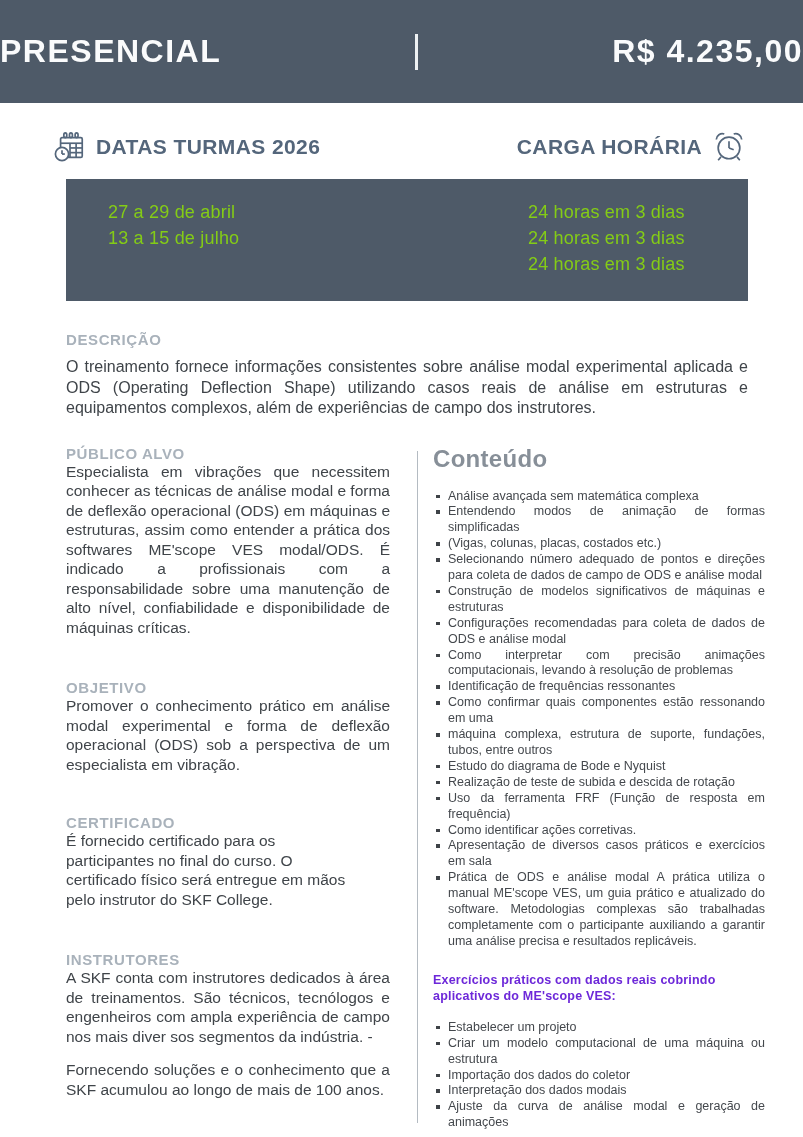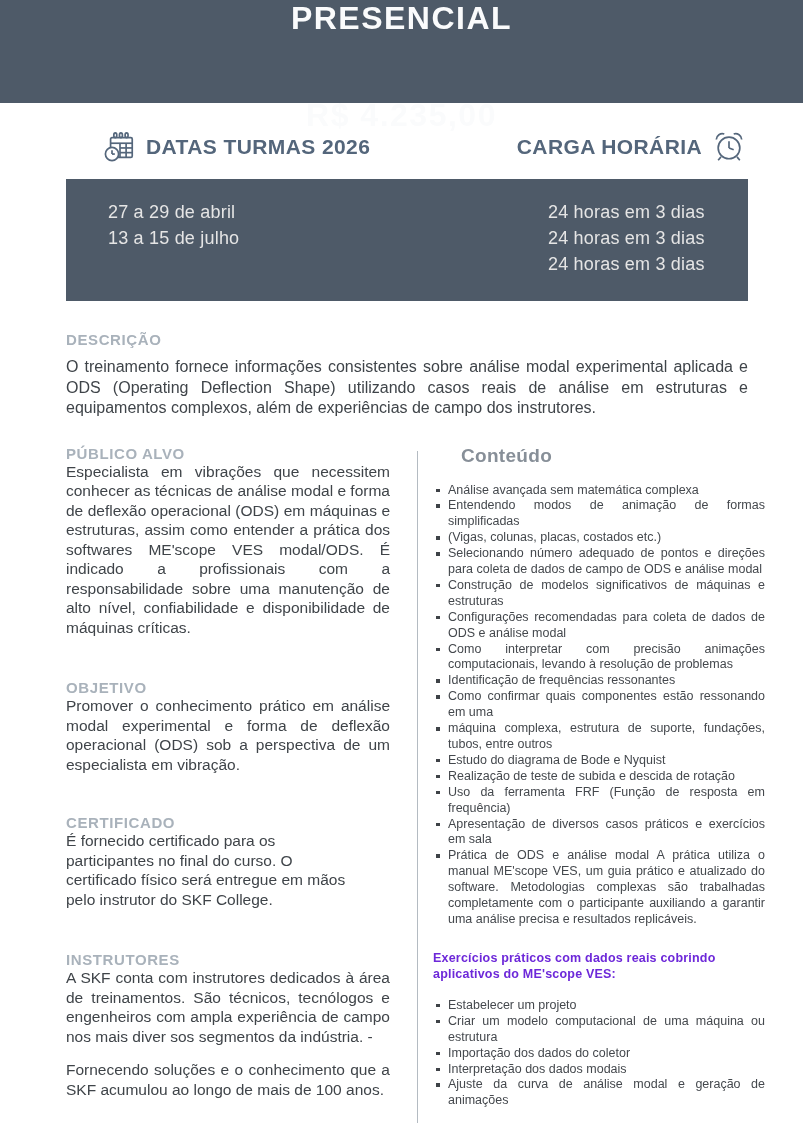--- a/index.html
+++ b/index.html
@@ -7,44 +7,43 @@
   body {
     width: 803px; height: 1137px; overflow: hidden;
     font-family: "Liberation Sans", sans-serif;
     color: #3f4449;
   }
   .page { width: 803px; height: 1137px; overflow: hidden; background: #ffffff; }
 
   
   .top-bar {
     height: 103px; background: #4e5a68;
-    display: flex; align-items: center; justify-content: flex-start; gap: 30px; flex-direction: column;
+    display: flex; align-items: center; justify-content: space-between; gap: 30px;
   }
   .top-bar .bar-text {
     color: #fafbfc; font-size: 32px; font-weight: bold; letter-spacing: 1.5px;
   }
   .top-bar .pipe { width: 3px; height: 36px; background: #eef1f3; }
 
   
   .sched-head {
-    margin-top: 28px; padding: 0 57px 0 104px;
+    margin-top: 28px; padding: 0 57px 0 54px;
     display: flex; align-items: center; justify-content: space-between;
   }
   .head-group { display: flex; align-items: center; gap: 10px; }
   .slate-heading {
     color: #54667b; font-size: 21px; font-weight: bold; letter-spacing: 0.4px;
   }
   .icon svg { display: block; }
 
   
   .dates-box {
     margin: 16px 55px 13px 66px; background: #4e5a68;
     display: flex; padding: 20px 0 24px 42px;
-    color: #e5e5e5;
-    gap: 20px;
+    color: #84cc16;
   }
   .dates-box .line { font-size: 18px; line-height: 26px; font-weight: normal; letter-spacing: 0.2px; }
   .dates-col { width: 420px; }
   .hours-col { flex: 1; }
 
   
   .description { margin-top: 30px; padding: 0 55px 0 66px; }
   .section-label {
     color: #a9b2bb; font-size: 15px; font-weight: bold; letter-spacing: 0.6px;
   }
@@ -61,21 +60,21 @@
     font-size: 15.5px; line-height: 19.5px;
     text-align: justify; color: #3f4449; hyphens: auto;
   }
   .col-left p.narrow { width: 286px; text-align: left; }
   .col-left p + p { margin-top: 14px; }
 
   .divider { width: 1px; background: #b4bbc2; margin-left: 27px; margin-top: 6px; margin-bottom: 18px; }
 
   .col-right { flex: 1; padding-left: 15px; }
   .content-heading {
-    color: #878f98; font-size: 19px; font-weight: bold; letter-spacing: 0.3px; margin-left: 28px;
+    color: #878f98; font-size: 24px; font-weight: bold; letter-spacing: 0.3px;
   }
   .bullet-list { list-style: none; margin-top: 16px; padding-left: 15px; }
   .bullet-list.second { margin-top: 16px; }
   .bullet-list li {
     position: relative; font-size: 12.5px; line-height: 15.9px;
     color: #44484d; text-align: justify; hyphens: auto; margin: 0;
   }
   .bullet-list li::before {
     content: ""; position: absolute; left: -12px; top: 6px;
     width: 3.5px; height: 3.5px; background: #3e4247;
@@ -202,20 +201,21 @@
           <li>Como confirmar quais componentes estão ressonando em uma</li>
 
           <li>máquina complexa, estrutura de suporte, fundações, tubos, entre outros</li>
 
           <li>Estudo do diagrama de Bode e Nyquist</li>
 
           <li>Realização de teste de subida e descida de rotação</li>
 
           <li>Uso da ferramenta FRF (Função de resposta em frequência)</li>
 
+          <li>Como identificar ações corretivas.</li>
 
           <li>Apresentação de diversos casos práticos e exercícios em sala</li>
 
           <li>Prática de ODS e análise modal A prática utiliza o manual ME'scope VES, um guia prático e atualizado do software. Metodologias complexas são trabalhadas completamente com o participante auxiliando a garantir uma análise precisa e resultados replicáveis.</li>
         </ul>
       <div class="exercises-label">Exercícios práticos com dados reais cobrindo aplicativos do ME'scope VES:</div>
       <ul class="bullet-list second">
 
           <li>Estabelecer um projeto</li>
 

